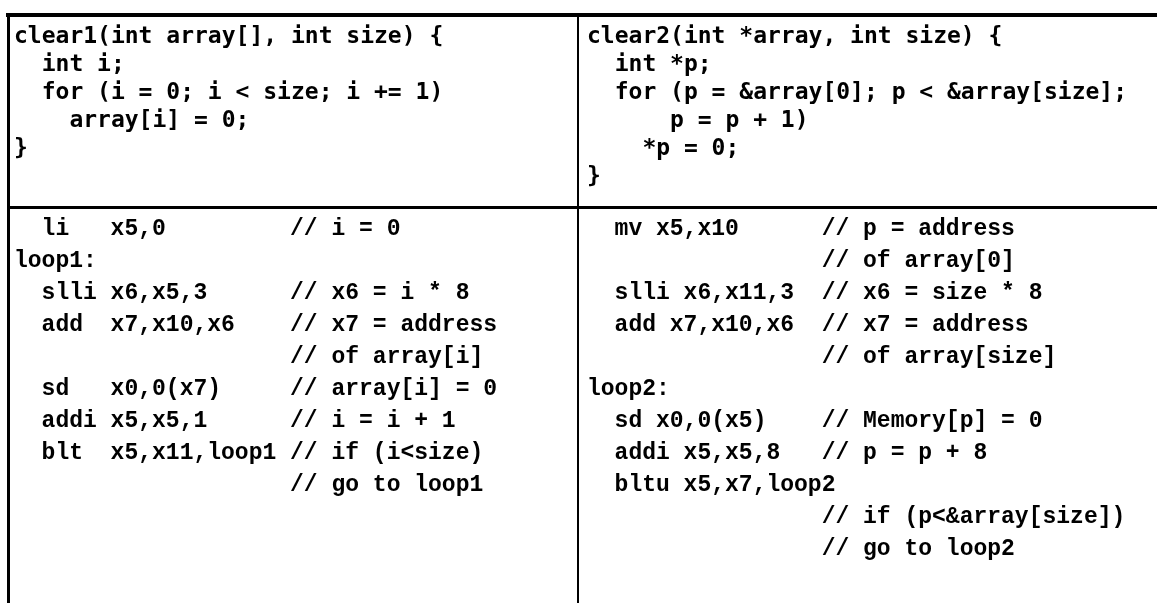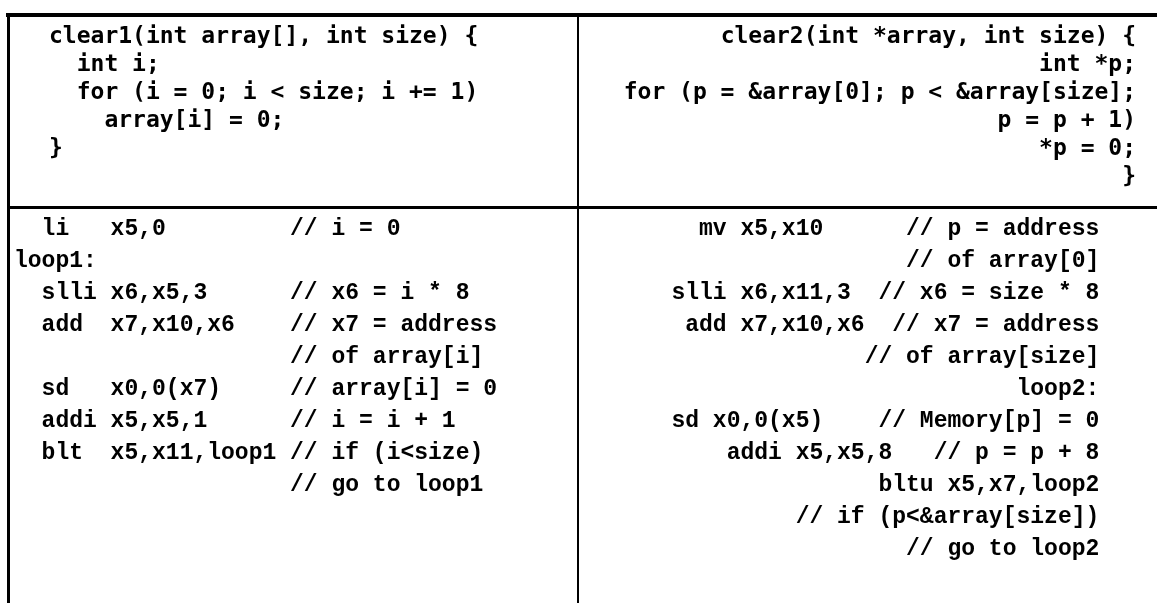--- a/index.html
+++ b/index.html
@@ -31,24 +31,24 @@
     position: absolute;
     margin: 0;
     padding: 0;
     white-space: pre;
     color: #000000;
     font-family: "DejaVu Sans Mono", "Liberation Mono", monospace;
     font-size: 23px;
     font-weight: bold;
     letter-spacing: 0;
   }
-  pre.c-cell   { line-height: 28px; top: 21px; margin-left: 35px; }
+  pre.c-cell   { line-height: 28px; top: 21px; }
   pre.asm-cell { line-height: 32px; top: 213px; font-family: Liberation Mono, monospace; }
   pre.left-col  { left: 14px; }
-  pre.right-col { left: 561px; text-align: right; }
+  pre.right-col { left: 587px; }
 </style>
 </head>
 <body>
 
 <div class="figure">
 
   <div class="rule rule-top"></div>
   <div class="rule rule-left"></div>
   <div class="rule rule-mid-v"></div>
   <div class="rule rule-mid-h"></div>

